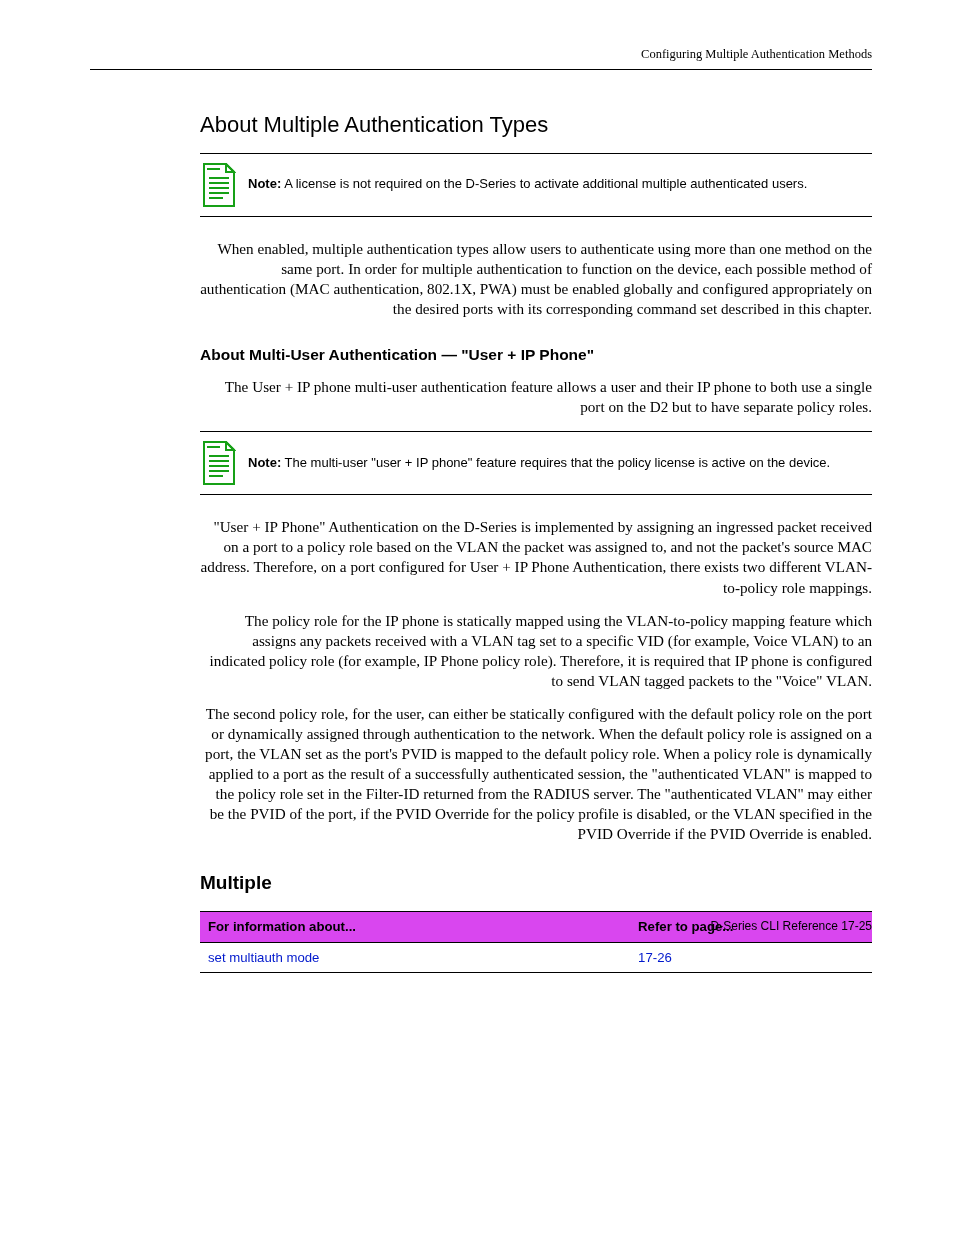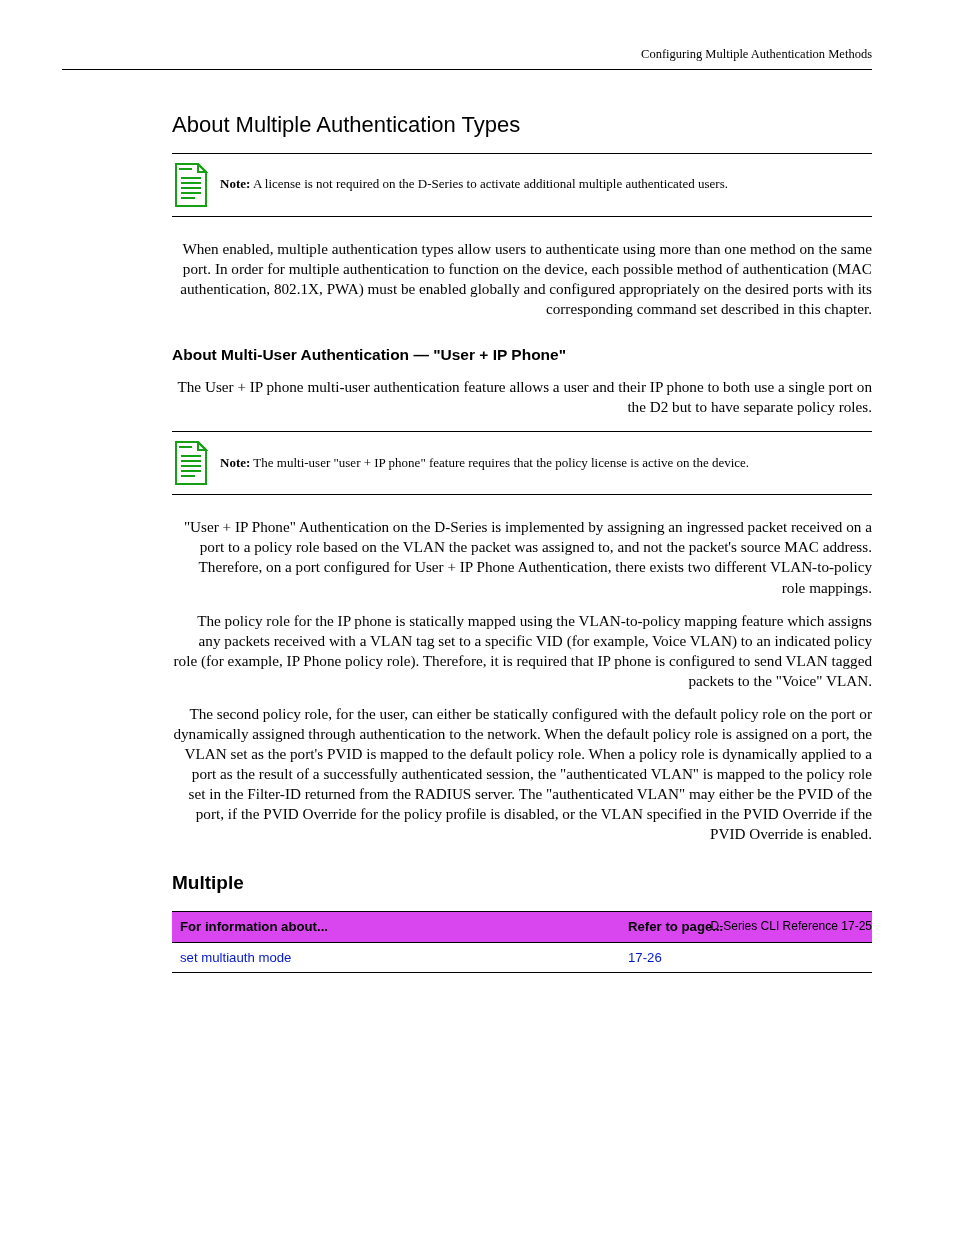--- a/index.html
+++ b/index.html
@@ -7,21 +7,21 @@
     padding: 0;
     background: #fff;
     width: 954px;
     font-family: "Book Antiqua", Palatino, "Palatino Linotype", Georgia, serif;
     color: #000;
     font-size: 15.2px;
     line-height: 1.32;
   }
   .page {
     box-sizing: border-box;
-    padding: 46px 82px 40px 62px;
+    padding: 46px 82px 40px 90px;
     position: relative;
     height: 977px;
   }
   .running-header {
     text-align: right;
     font-size: 12.5px;
     color: #000;
     margin-bottom: 6px;
   }
   .top-rule {
@@ -47,21 +47,21 @@
   }
   .note {
     display: flex;
     align-items: center;
     border-top: 1px solid #000;
     border-bottom: 1px solid #000;
     padding: 8px 4px 8px 0;
     margin: 14px 0 22px 0;
   }
   .note-text {
-    font-family: Liberation Serif, serif;
+    font-family: Liberation Sans, sans-serif;
     font-size: 13px;
     line-height: 1.4;
   }
   .note-text b {
     font-weight: bold;
   }
   .note-icon {
     flex: 0 0 auto;
     margin-right: 12px;
     display: inline-block;

